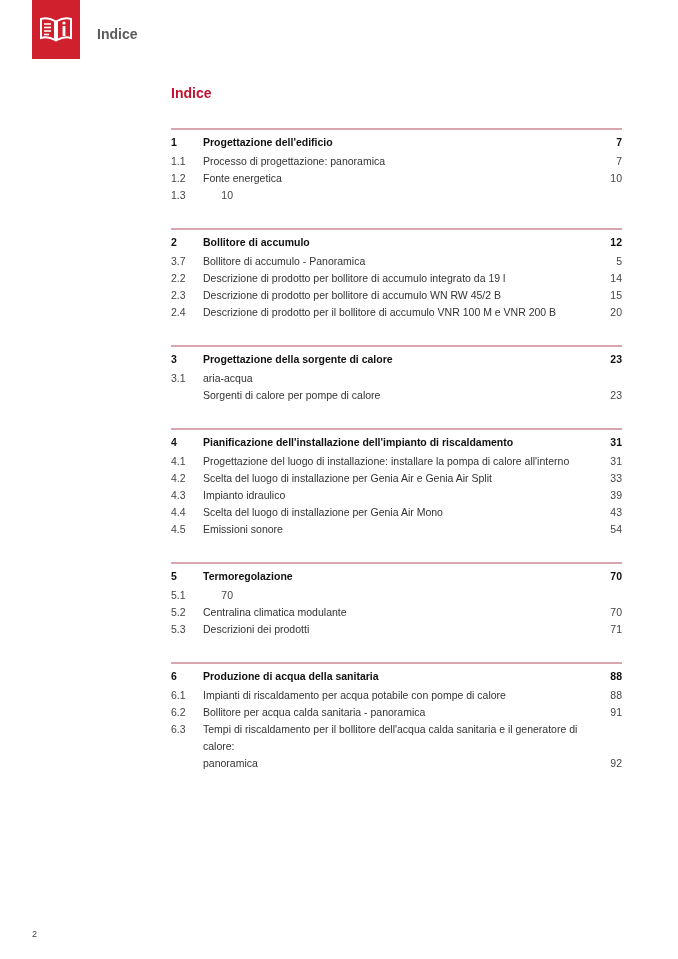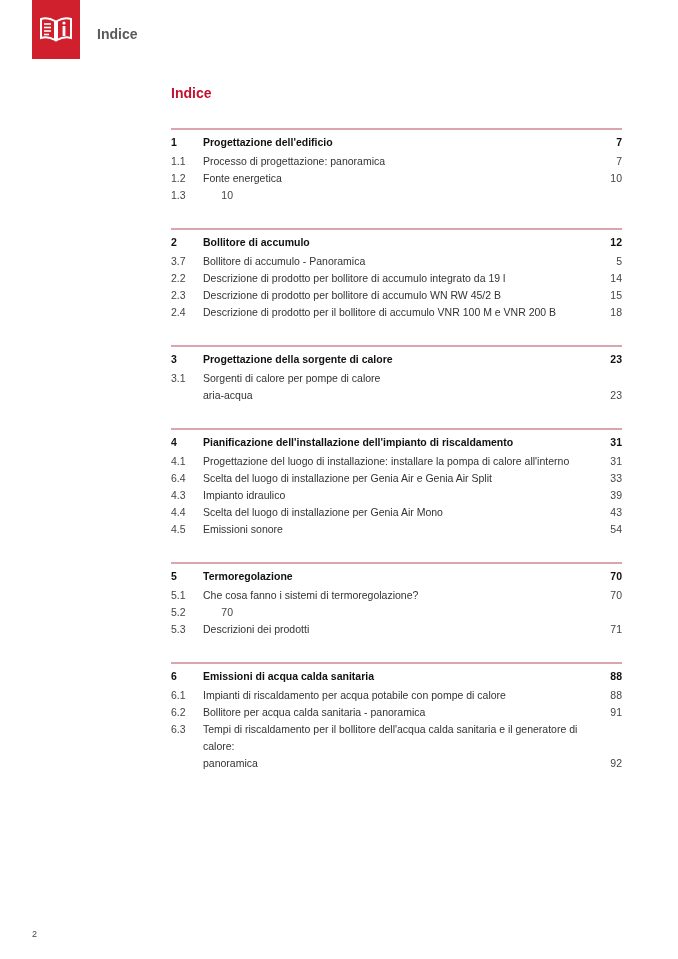--- a/index.html
+++ b/index.html
@@ -101,53 +101,53 @@
         <span class="page">14</span>
       </div>
       <div class="row sub">
         <span class="num">2.3</span>
         <span class="title">Descrizione di prodotto per bollitore di accumulo WN RW 45/2 B</span>
         <span class="page">15</span>
       </div>
       <div class="row sub">
         <span class="num">2.4</span>
         <span class="title">Descrizione di prodotto per il bollitore di accumulo VNR 100 M e VNR 200 B</span>
-        <span class="page">18</span>
+        <span class="page">20</span>
       </div>
     </div>
     <div class="section">
       <div class="rule"></div>
       <div class="row chapter">
         <span class="num">3</span>
         <span class="title">Progettazione della sorgente di calore</span>
         <span class="page">23</span>
       </div>
       <div class="row sub">
         <span class="num">3.1</span>
         <span class="title">
+          <div>aria-acqua</div>
           <div>Sorgenti di calore per pompe di calore</div>
-          <div>aria-acqua</div>
         </span>
         <span class="page">23</span>
       </div>
     </div>
     <div class="section">
       <div class="rule"></div>
       <div class="row chapter">
         <span class="num">4</span>
         <span class="title">Pianificazione dell'installazione dell'impianto di riscaldamento</span>
         <span class="page">31</span>
       </div>
       <div class="row sub">
         <span class="num">4.1</span>
         <span class="title">Progettazione del luogo di installazione: installare la pompa di calore all'interno</span>
         <span class="page">31</span>
       </div>
       <div class="row sub">
-        <span class="num">6.4</span>
+        <span class="num">4.2</span>
         <span class="title">Scelta del luogo di installazione per Genia Air e Genia Air Split</span>
         <span class="page">33</span>
       </div>
       <div class="row sub">
         <span class="num">4.3</span>
         <span class="title">Impianto idraulico</span>
         <span class="page">39</span>
       </div>
       <div class="row sub">
         <span class="num">4.4</span>
@@ -162,38 +162,38 @@
     </div>
     <div class="section">
       <div class="rule"></div>
       <div class="row chapter">
         <span class="num">5</span>
         <span class="title">Termoregolazione</span>
         <span class="page">70</span>
       </div>
       <div class="row sub">
         <span class="num">5.1</span>
-        <span class="title">Che cosa fanno i sistemi di termoregolazione?</span>
         <span class="page">70</span>
       </div>
       <div class="row sub">
         <span class="num">5.2</span>
+        <span class="title">Centralina climatica modulante</span>
         <span class="page">70</span>
       </div>
       <div class="row sub">
         <span class="num">5.3</span>
         <span class="title">Descrizioni dei prodotti</span>
         <span class="page">71</span>
       </div>
     </div>
     <div class="section">
       <div class="rule"></div>
       <div class="row chapter">
         <span class="num">6</span>
-        <span class="title">Emissioni di acqua calda sanitaria</span>
+        <span class="title">Produzione di acqua della sanitaria</span>
         <span class="page">88</span>
       </div>
       <div class="row sub">
         <span class="num">6.1</span>
         <span class="title">Impianti di riscaldamento per acqua potabile con pompe di calore</span>
         <span class="page">88</span>
       </div>
       <div class="row sub">
         <span class="num">6.2</span>
         <span class="title">Bollitore per acqua calda sanitaria - panoramica</span>

